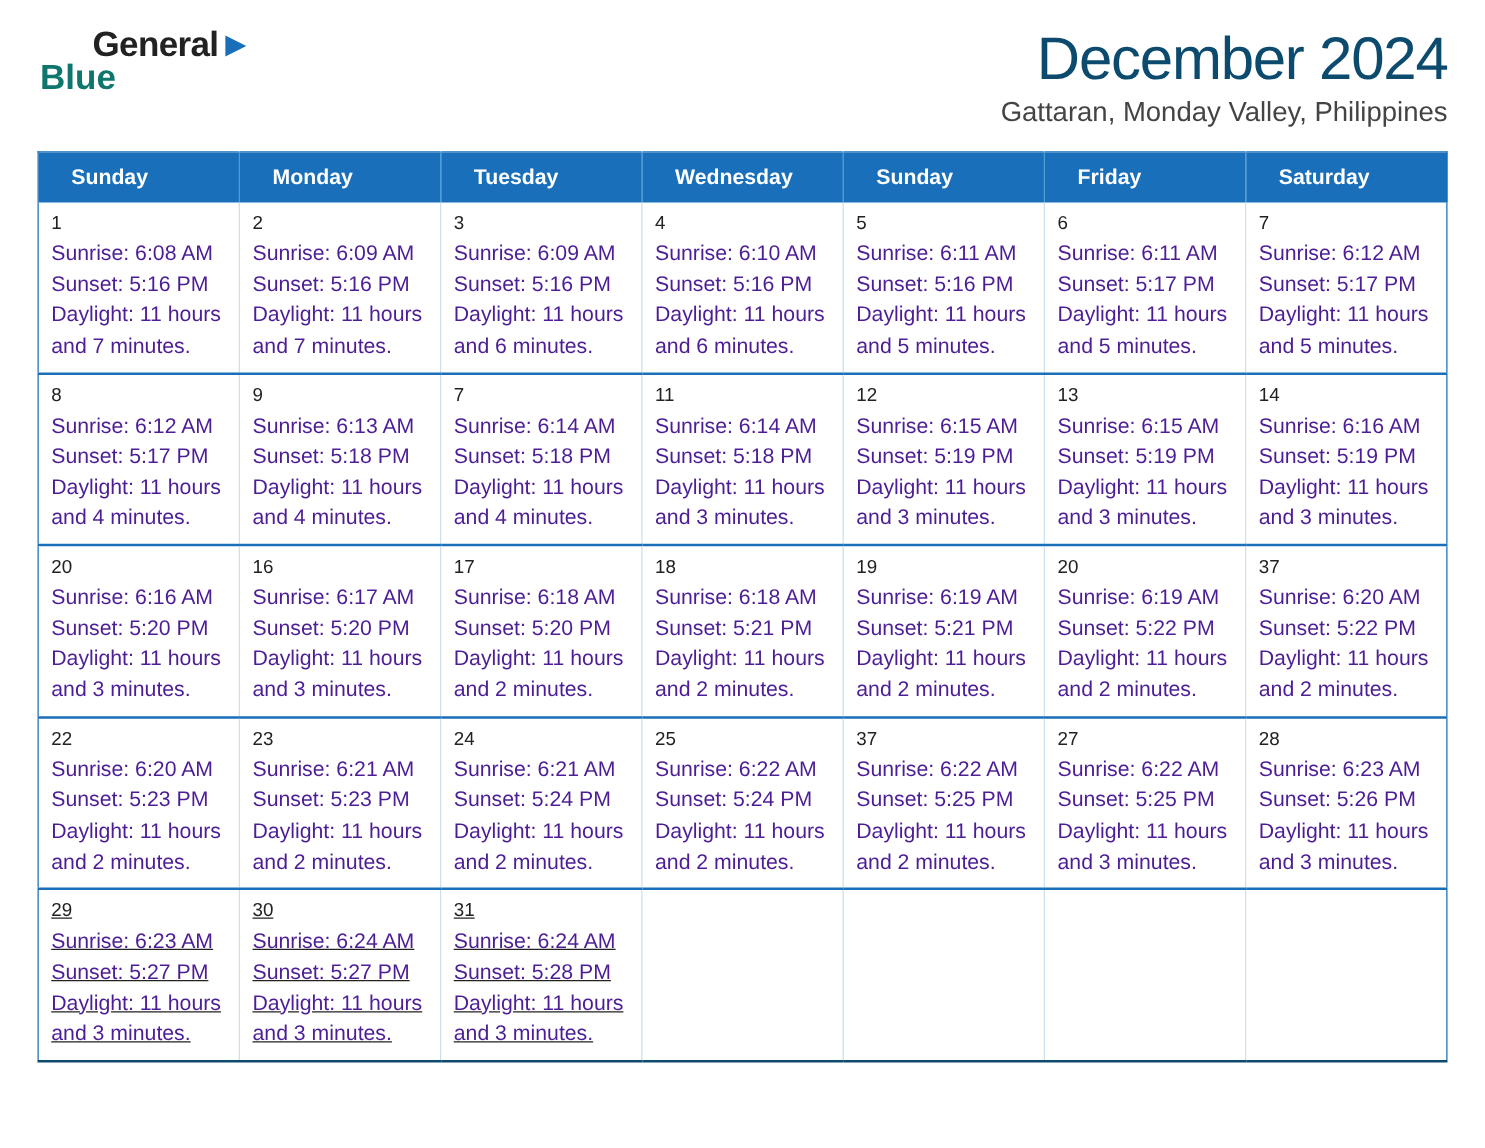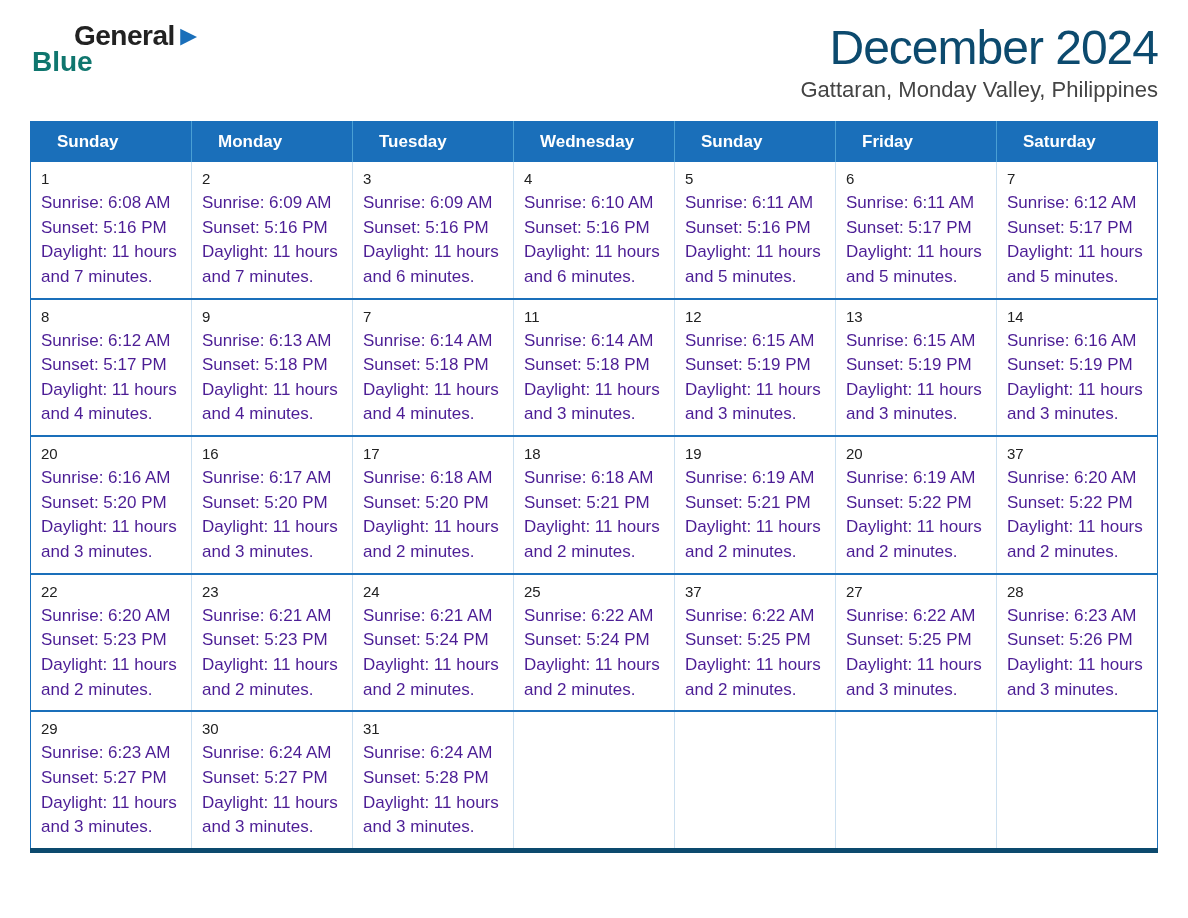--- a/index.html
+++ b/index.html
@@ -76,21 +76,22 @@
       border-bottom: 2px solid #1a6fba;
       font-size: 13.5px;
       color: #222;
       width: calc(100% / 7);
       min-height: 100px;
     }
     .calendar td:last-child {
       border-right: none;
     }
     .calendar tr:last-child td {
-      border-bottom: 5px solid #0c4a6e;
+      border-bottom: 2px solid #0c4a6e;
+      text-decoration: underline;
     }
     .day-number {
       font-size: 15px;
       font-weight: normal;
       margin-bottom: 4px;
       display: block;
     }
     .day-info {
       font-size: 17px;
       line-height: 1.45;

